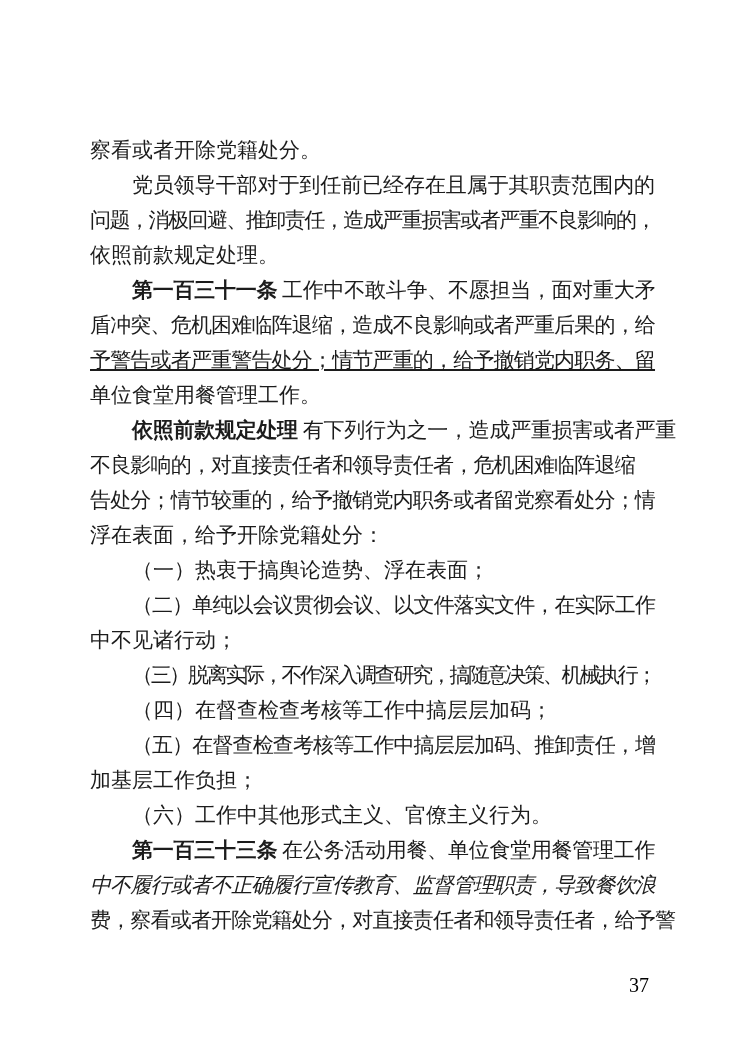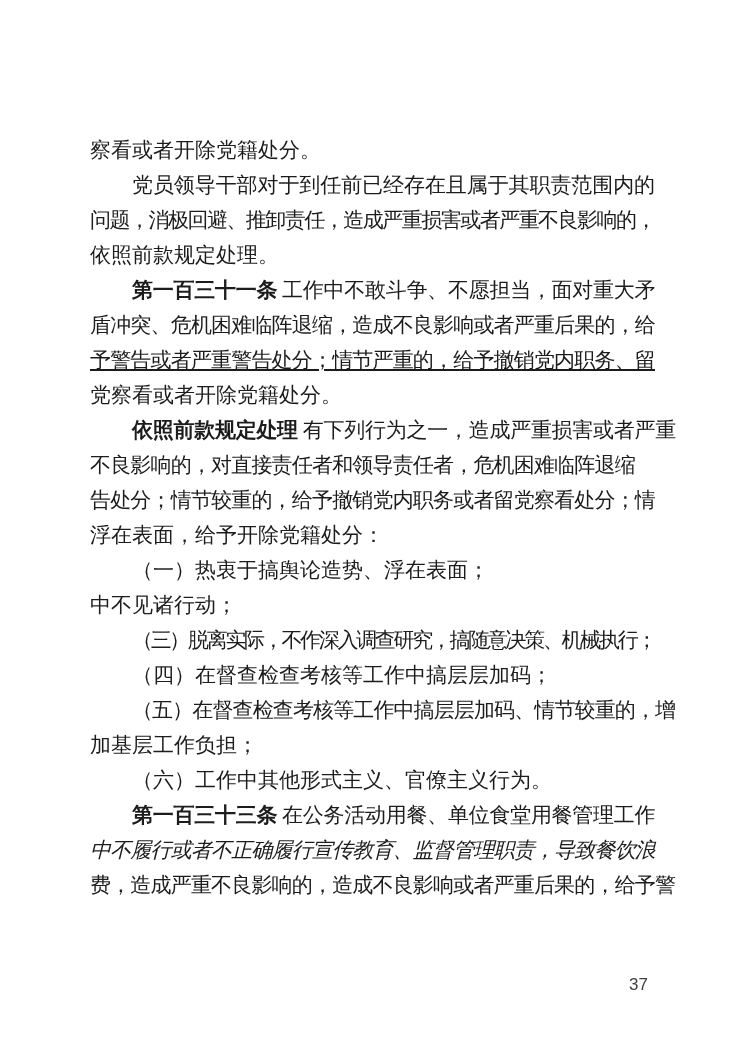--- a/index.html
+++ b/index.html
@@ -40,48 +40,49 @@
   .line.indent {
     text-indent: 2em;
   }
   .article-no {
     font-weight: bold;
   }
   .page-number {
     position: absolute;
     left: 629px;
     top: 964px;
-    color: #404040;
-    font-size: 17px;
+    color: #000000;
+    font-size: 20px;
     line-height: 30px;
-    font-family: Liberation Sans, sans-serif;
+    font-family: Liberation Serif, serif;
   }
 </style>
 </head>
 <body>
 
 <div class="page">
   <div class="text-body">
       <div class="line">察看或者开除党籍处分。</div>
       <div class="line indent full" style="letter-spacing: -0.08px;">党员领导干部对于到任前已经存在且属于其职责范围内的</div>
       <div class="line full" style="letter-spacing: -1.517px;">问题，消极回避、推卸责任，造成严重损害或者严重不良影响的，</div>
       <div class="line">依照前款规定处理。</div>
       <div class="line indent full" style="letter-spacing: -0.269px;"><span class="article-no">第一百三十一条</span> 工作中不敢斗争、不愿担当，面对重大矛</div>
       <div class="line full" style="letter-spacing: -0.821px;">盾冲突、危机困难临阵退缩，造成不良影响或者严重后果的，给</div>
       <div class="line full" style="letter-spacing: -0.821px; text-decoration: underline;">予警告或者严重警告处分；情节严重的，给予撤销党内职务、留</div>
-      <div class="line">党察看或者开除党籍处分。</div>
+      <div class="line">单位食堂用餐管理工作。</div>
       <div class="line indent full" style="letter-spacing: -0.269px;"><span class="article-no">依照前款规定处理</span> 有下列行为之一，造成严重损害或者严重</div>
       <div class="line full" style="letter-spacing: -0.821px;">不良影响的，对直接责任者和领导责任者，危机困难临阵退缩</div>
       <div class="line full" style="letter-spacing: -0.821px;">告处分；情节较重的，给予撤销党内职务或者留党察看处分；情</div>
       <div class="line">浮在表面，给予开除党籍处分：</div>
       <div class="line indent">（一）热衷于搞舆论造势、浮在表面；</div>
+      <div class="line indent full" style="letter-spacing: -0.885px;">（二）单纯以会议贯彻会议、以文件落实文件，在实际工作</div>
       <div class="line">中不见诸行动；</div>
       <div class="line indent full" style="letter-spacing: -2.321px;">（三）脱离实际，不作深入调查研究，搞随意决策、机械执行；</div>
       <div class="line indent">（四）在督查检查考核等工作中搞层层加码；</div>
-      <div class="line indent full" style="letter-spacing: -0.885px;">（五）在督查检查考核等工作中搞层层加码、情节较重的，增</div>
+      <div class="line indent full" style="letter-spacing: -0.885px;">（五）在督查检查考核等工作中搞层层加码、推卸责任，增</div>
       <div class="line">加基层工作负担；</div>
       <div class="line indent">（六）工作中其他形式主义、官僚主义行为。</div>
       <div class="line indent full" style="letter-spacing: -0.269px;"><span class="article-no">第一百三十三条</span> 在公务活动用餐、单位食堂用餐管理工作</div>
       <div class="line full" style="letter-spacing: -0.821px; font-style: italic;">中不履行或者不正确履行宣传教育、监督管理职责，导致餐饮浪</div>
-      <div class="line full" style="letter-spacing: -0.821px;">费，造成严重不良影响的，造成不良影响或者严重后果的，给予警</div>
+      <div class="line full" style="letter-spacing: -0.821px;">费，察看或者开除党籍处分，对直接责任者和领导责任者，给予警</div>
     </div>
   <div class="page-number">37</div>
 </div>
 
 </body></html>

